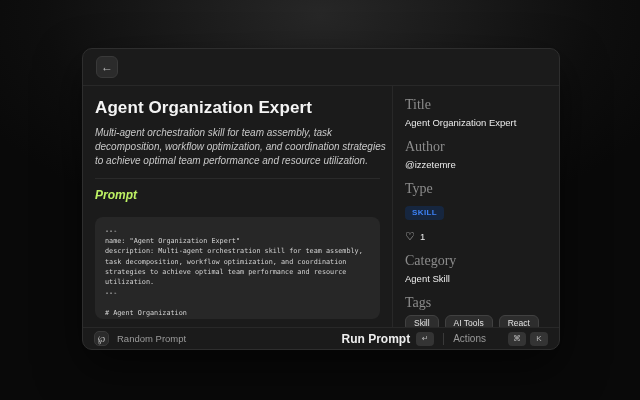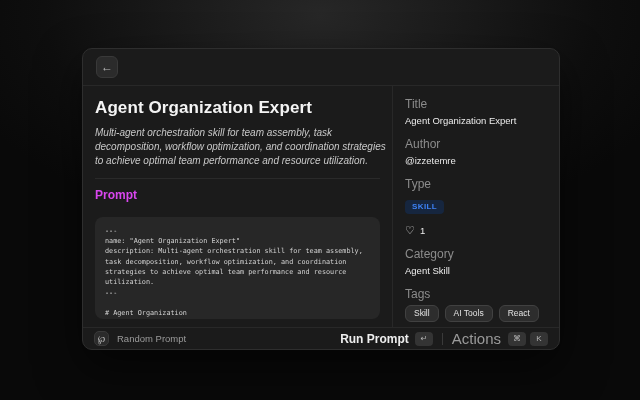--- a/index.html
+++ b/index.html
@@ -18,26 +18,26 @@
     display:flex;align-items:center;justify-content:center;box-sizing:border-box;}
   
   .body{flex:1;display:flex;min-height:0;}
   .pane-left{width:309px;flex:0 0 309px;padding:10px 12px 0 12px;box-sizing:border-box;
     display:flex;flex-direction:column;min-height:0;}
   .vdiv{width:1px;background:#282828;flex:0 0 1px;}
   .pane-right{flex:1;padding:11px 12px;box-sizing:border-box;overflow:hidden;}
   .title{color:#f4f4f4;font-size:17px;font-weight:700;letter-spacing:.1px;margin:2px 0 8px 0;}
   .desc{color:#c8c8c8;font-size:10px;font-style:italic;line-height:1.4;width:298px;}
   .sect-div{border:0;border-top:1px solid #2a2a2a;margin:10px 0 0 0;}
-  .sect-head{color:#d946ef;font-size:12px;font-weight:700;margin:9px 0 8px 0;}
+  .sect-head{color:#bef264;font-size:12px;font-weight:700;margin:9px 0 8px 0;font-style:italic;}
   .codeblock{flex:1;background:#272727;border-radius:8px;padding:9px 10px;margin-bottom:8px;
     font-family:"DejaVu Sans Mono",monospace;font-size:6.8px;line-height:10.3px;color:#d2d2d2;
     white-space:pre-wrap;overflow:hidden;min-height:0;}
   
-  .fld-label{color:#8c8c8c;font-size:12px;margin:0 0 4px 0;}
+  .fld-label{color:#8c8c8c;font-size:14px;margin:0 0 4px 0;font-family:Liberation Serif, serif;}
   .fld-value{color:#ececec;font-size:9.5px;margin:0 0 11px 0;}
   .type-badge{display:inline-block;background:#16263f;color:#3d82f6;font-size:8px;font-weight:700;
     letter-spacing:.4px;padding:2.5px 7px;border-radius:4px;margin:0 0 11px 0;cursor:default;}
   .votes-row{display:flex;align-items:center;gap:5px;margin:0 0 11px 0;}
   .heart{color:#cfcfcf;font-size:11px;line-height:1;}
   .vote-count{color:#ececec;font-size:9.5px;}
   .tags{display:flex;flex-wrap:wrap;gap:6px;row-gap:7px;max-width:150px;}
   .chip{background:#2d2d2d;border:1px solid #414141;color:#e3e3e3;font-size:8.5px;
     padding:2.5px 8px;border-radius:6px;cursor:pointer;line-height:1.2;}
   
@@ -45,21 +45,21 @@
     padding:0 11px;box-sizing:content-box;}
   .logo-badge{width:15px;height:15px;border-radius:5px;background:#2b2b2b;border:1px solid #3a3a3a;
     color:#bdbdbd;font-size:9px;display:flex;align-items:center;justify-content:center;
     box-sizing:border-box;font-family:"DejaVu Serif",serif;}
   .ftr-app{color:#9a9a9a;font-size:9.5px;margin-left:8px;text-align:center;}
   .ftr-spacer{flex:1;}
   .run-label{color:#ededed;font-size:12px;font-weight:700;margin-right:6px;cursor:pointer;}
   .key{background:#343434;color:#b3b3b3;border-radius:4px;font-size:8px;line-height:1;
     padding:3px 5px;min-width:8px;text-align:center;cursor:pointer;}
   .ftr-div{width:1px;height:12px;background:#3a3a3a;margin:0 9px;}
-  .actions-label{color:#9a9a9a;font-size:15px;margin-right:7px;cursor:pointer;}
+  .actions-label{color:#9a9a9a;font-size:10px;margin-right:22px;cursor:pointer;}
   .keys{display:flex;gap:4px;}
 </style>
 </head>
 <body>
 
 <div class="stage">
   <div class="window">
 
     <div class="hdr">
       <div class="back-btn">

